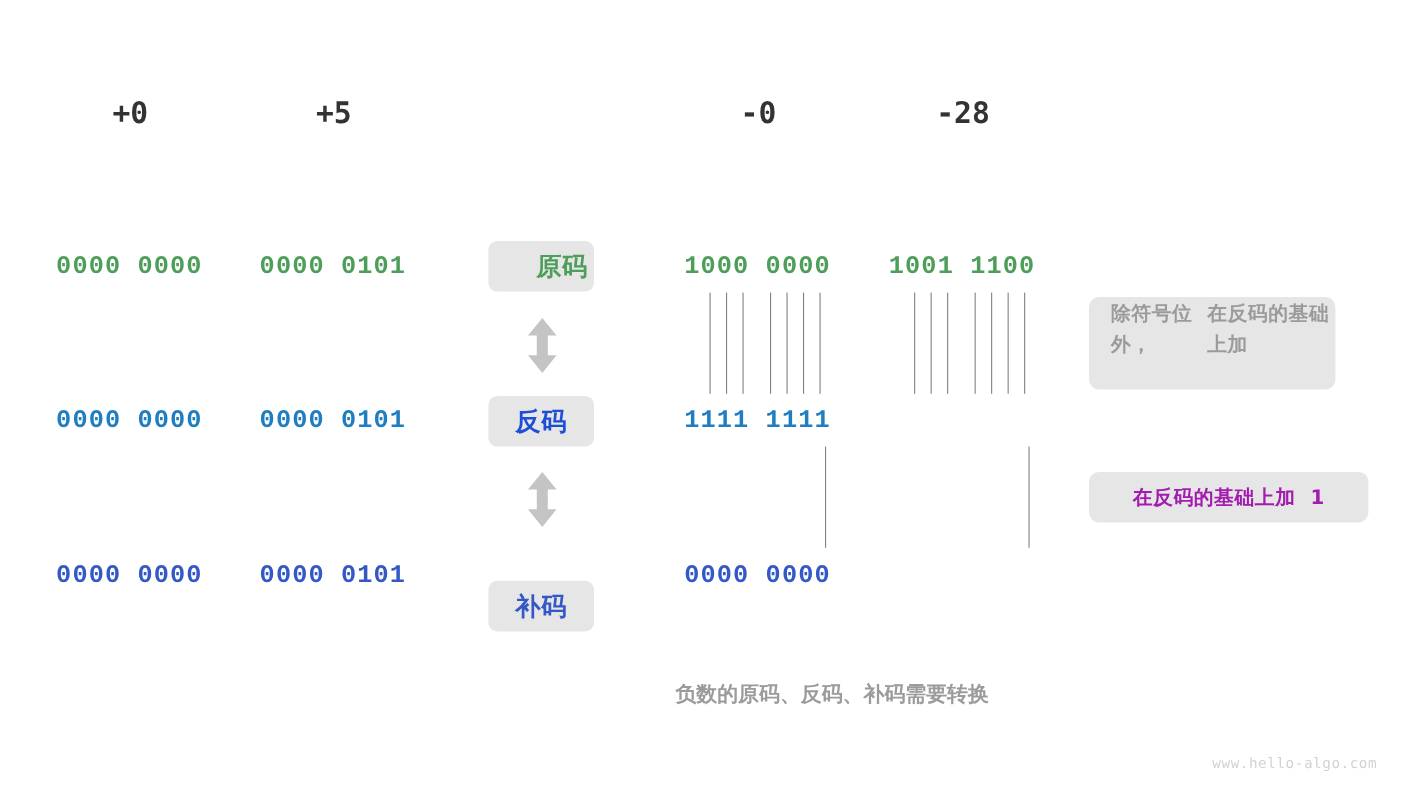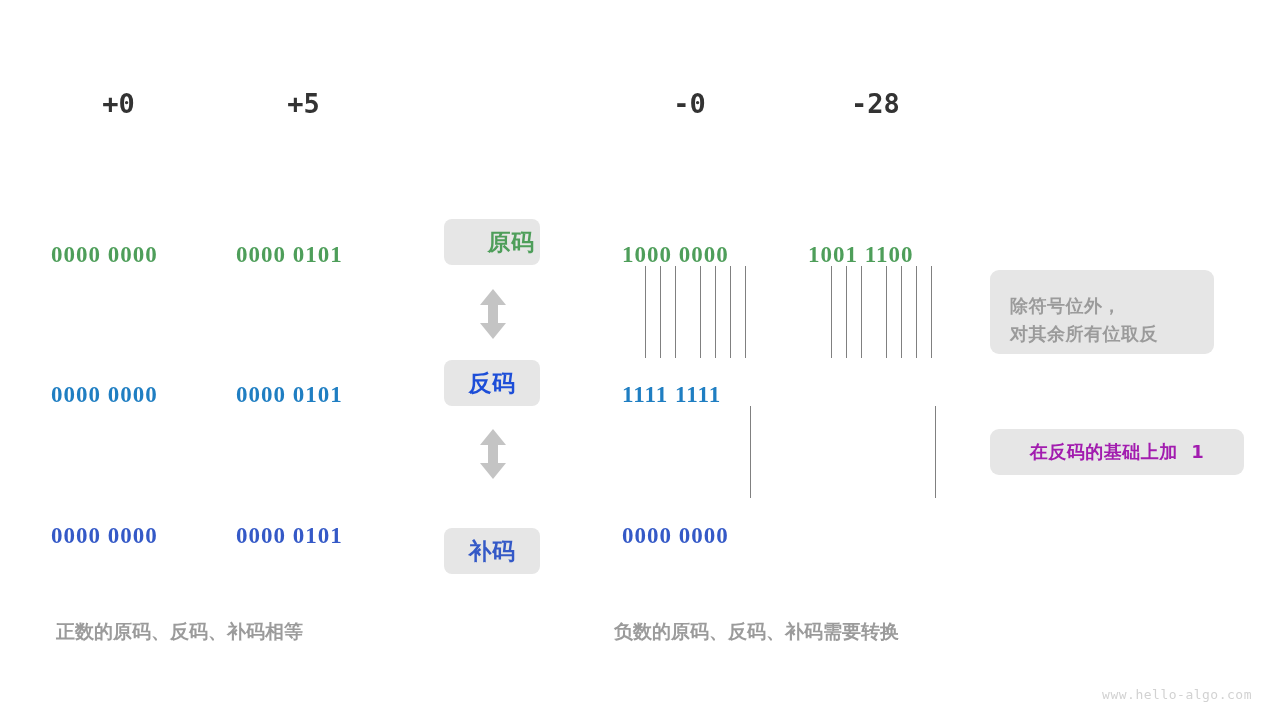--- a/index.html
+++ b/index.html
@@ -70,27 +70,26 @@
   }
   #label-yuan { top: 219px; color: #4e9e5a; padding-left: 38px; }
   #label-fan  { top: 360px; color: #1d4ed8; }
   #label-bu   { top: 528px; color: #3459c7; text-align: right; }
 
   
   .bits {
     position: absolute;
     height: 36px;
     line-height: 36px;
-    font-family: Liberation Serif, serif;
+    font-family: Liberation Mono, monospace;
     font-size: 23px;
     font-weight: bold;
     letter-spacing: 1px;
     white-space: pre;
     text-align: center;
-    margin-top: 13px;
   }
   .bits.green { color: #4e9e5a; }
   .bits.cyan  { color: #1f7ec2; }
   .bits.royal { color: #3459c7; }
 
   .r-yuan { top: 224px; }
   .r-fan  { top: 364px; }
   .r-bu   { top: 505px; }
 
   .c1 { left: 51px; }
@@ -117,24 +116,24 @@
   .conn-invert { top: 266px; height: 92px; }
   .conn-plus   { top: 406px; height: 92px; }
 
   
   #note-invert {
     left: 990px;
     top: 270px;
     width: 224px;
     height: 84px;
     border-radius: 9px;
-    flex-direction: column;
+    flex-direction: row;
     align-items: flex-start;
     justify-content: center;
-    padding: 15px 0 0 20px;
+    padding: 2px 0 0 20px;
     font-size: 18px;
     font-weight: bold;
     color: #9b9b9b;
     line-height: 28px;
   }
   #note-plusone {
     left: 990px;
     top: 429px;
     width: 254px;
     height: 46px;
@@ -230,24 +229,23 @@
   </div>
 
   <div class="dbl-arrow" id="arrow-2">
     <svg width="30" height="52" viewBox="0 0 30 52" xmlns="http://www.w3.org/2000/svg">
       <path d="M15 1 L28 17 L20 17 L20 35 L28 35 L15 51 L2 35 L10 35 L10 17 L2 17 Z" fill="#c4c4c4"></path>
     </svg>
   </div>
 
   <div class="badge" id="note-invert">
     <span>除符号位外，</span>
-    <span>对其余所有位取反</span>
+    <span>在反码的基础上加</span>
   </div>
 
   <div class="badge" id="note-plusone">在反码的基础上加  1</div>
 
-  <div class="caption" id="caption-left">正数的原码、反码、补码相等</div>
 
   <div class="caption" id="caption-right">负数的原码、反码、补码需要转换</div>
 
   <div id="watermark">www.hello-algo.com</div>
 
 </div>
 
 </body></html>

